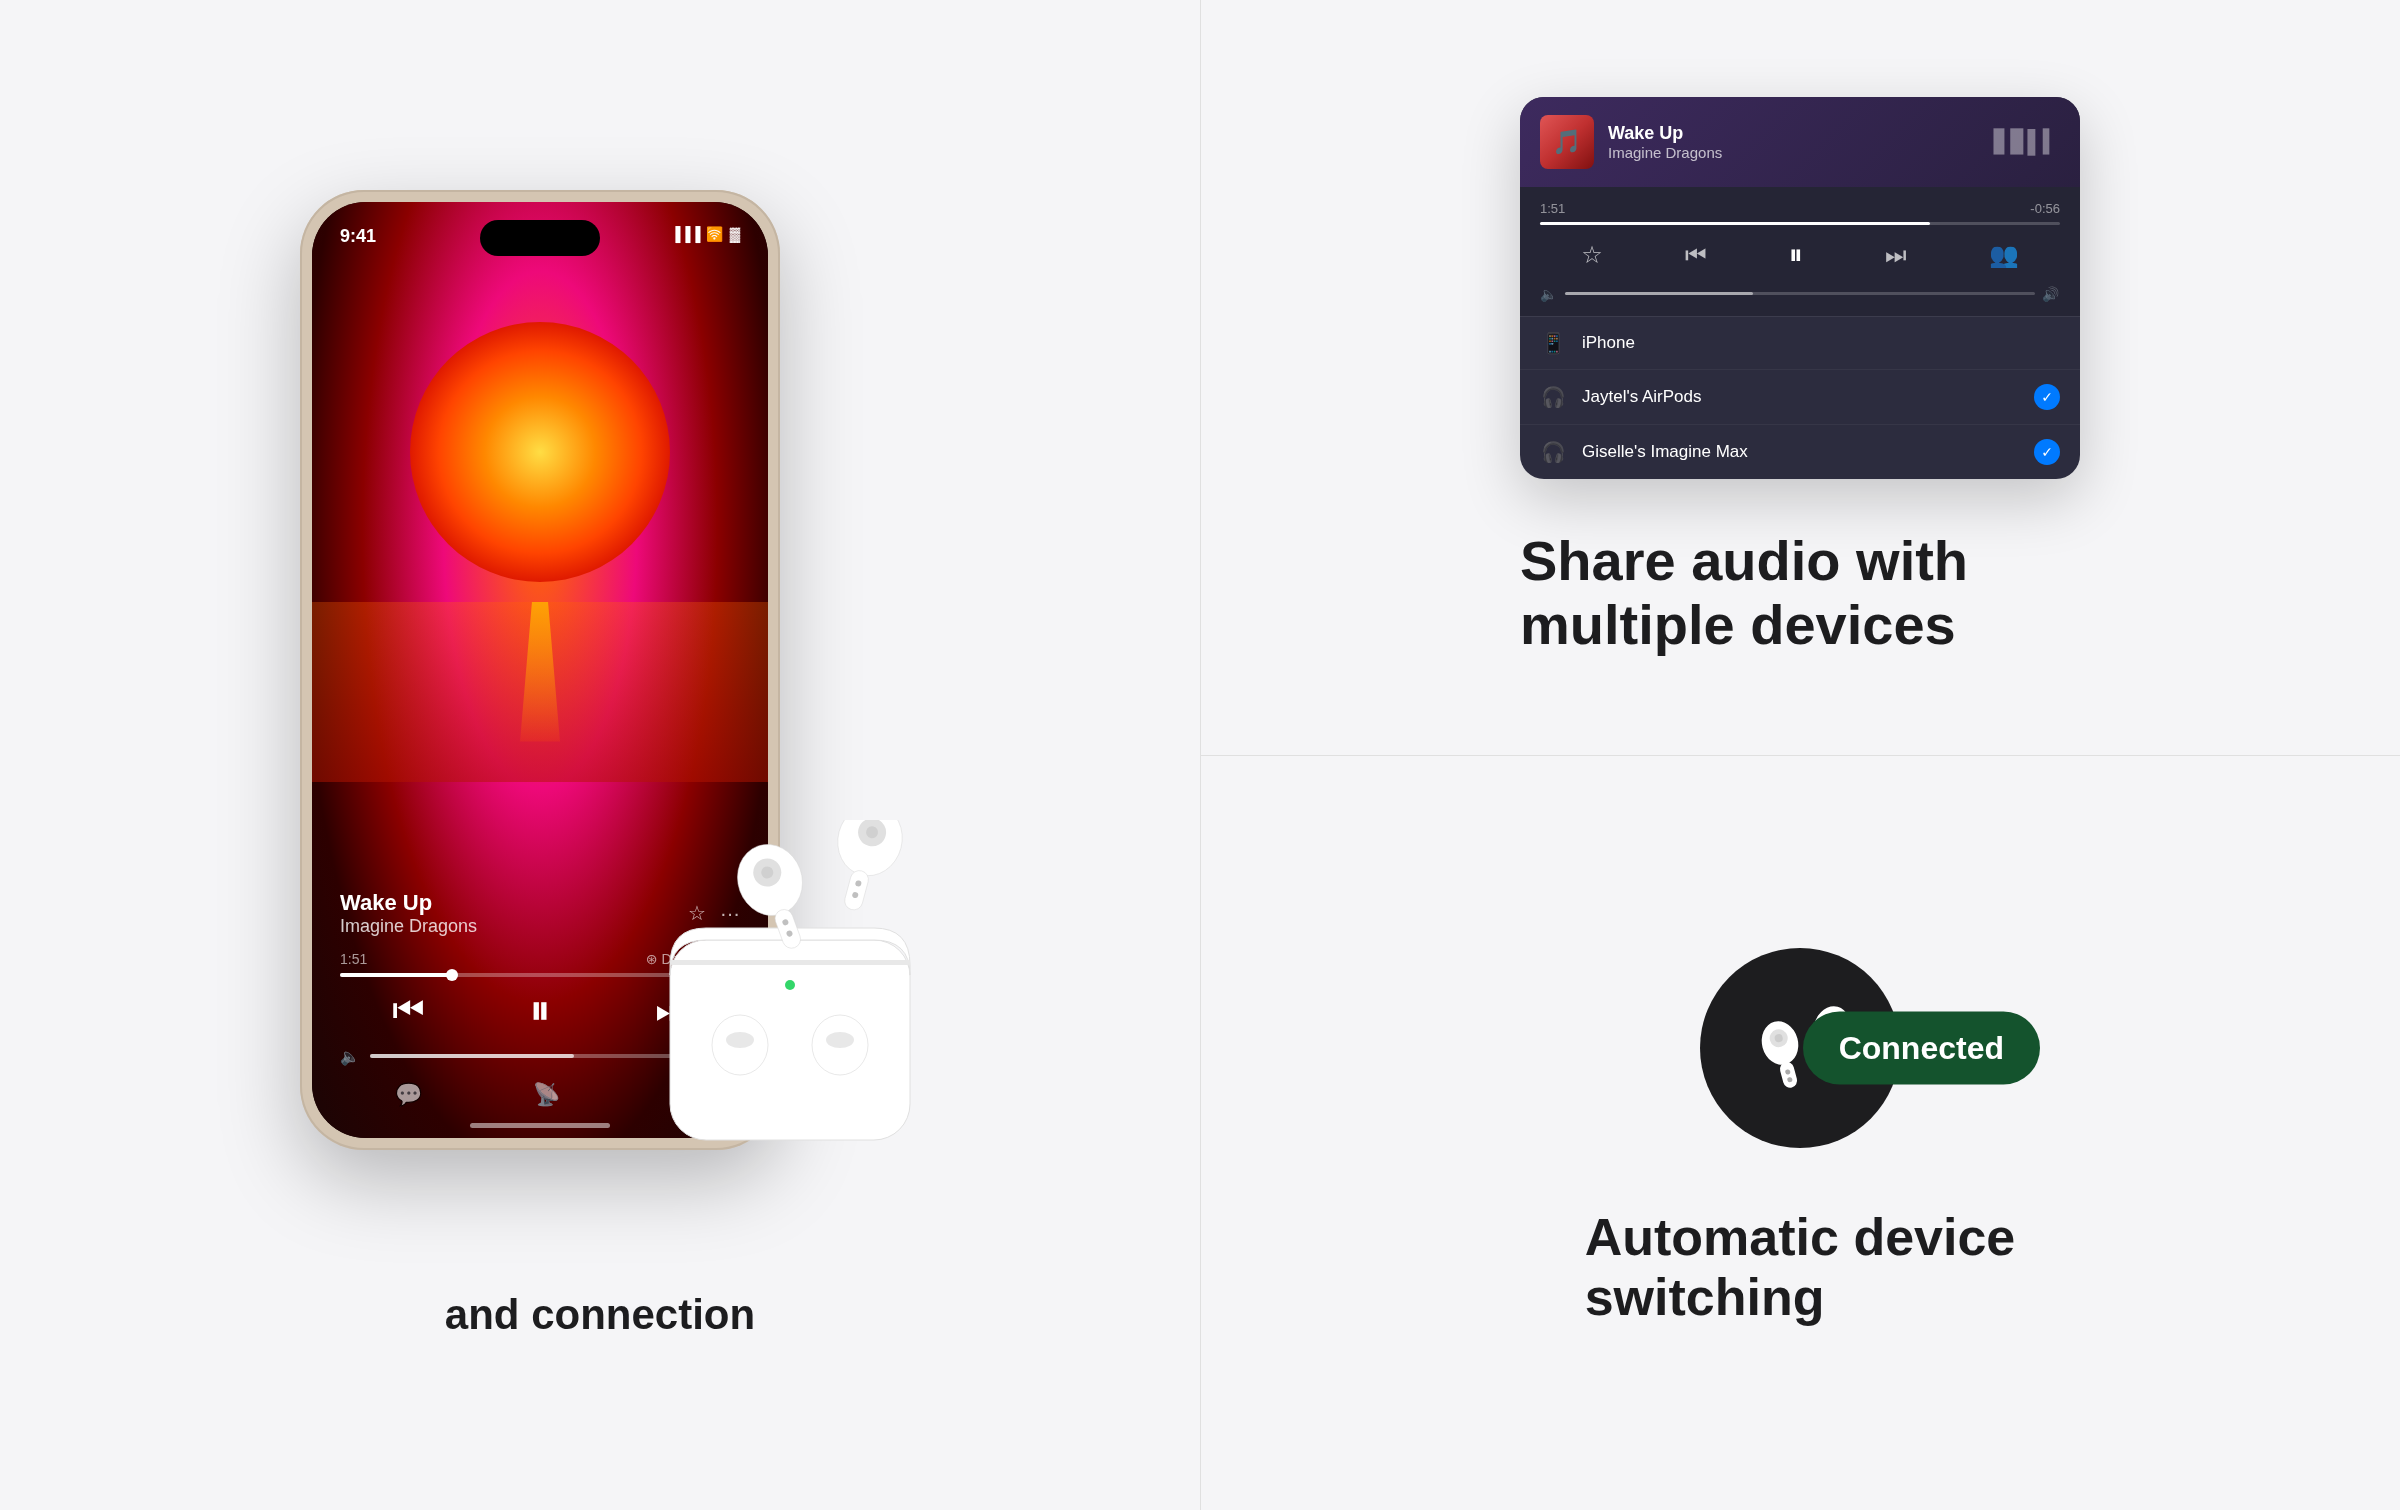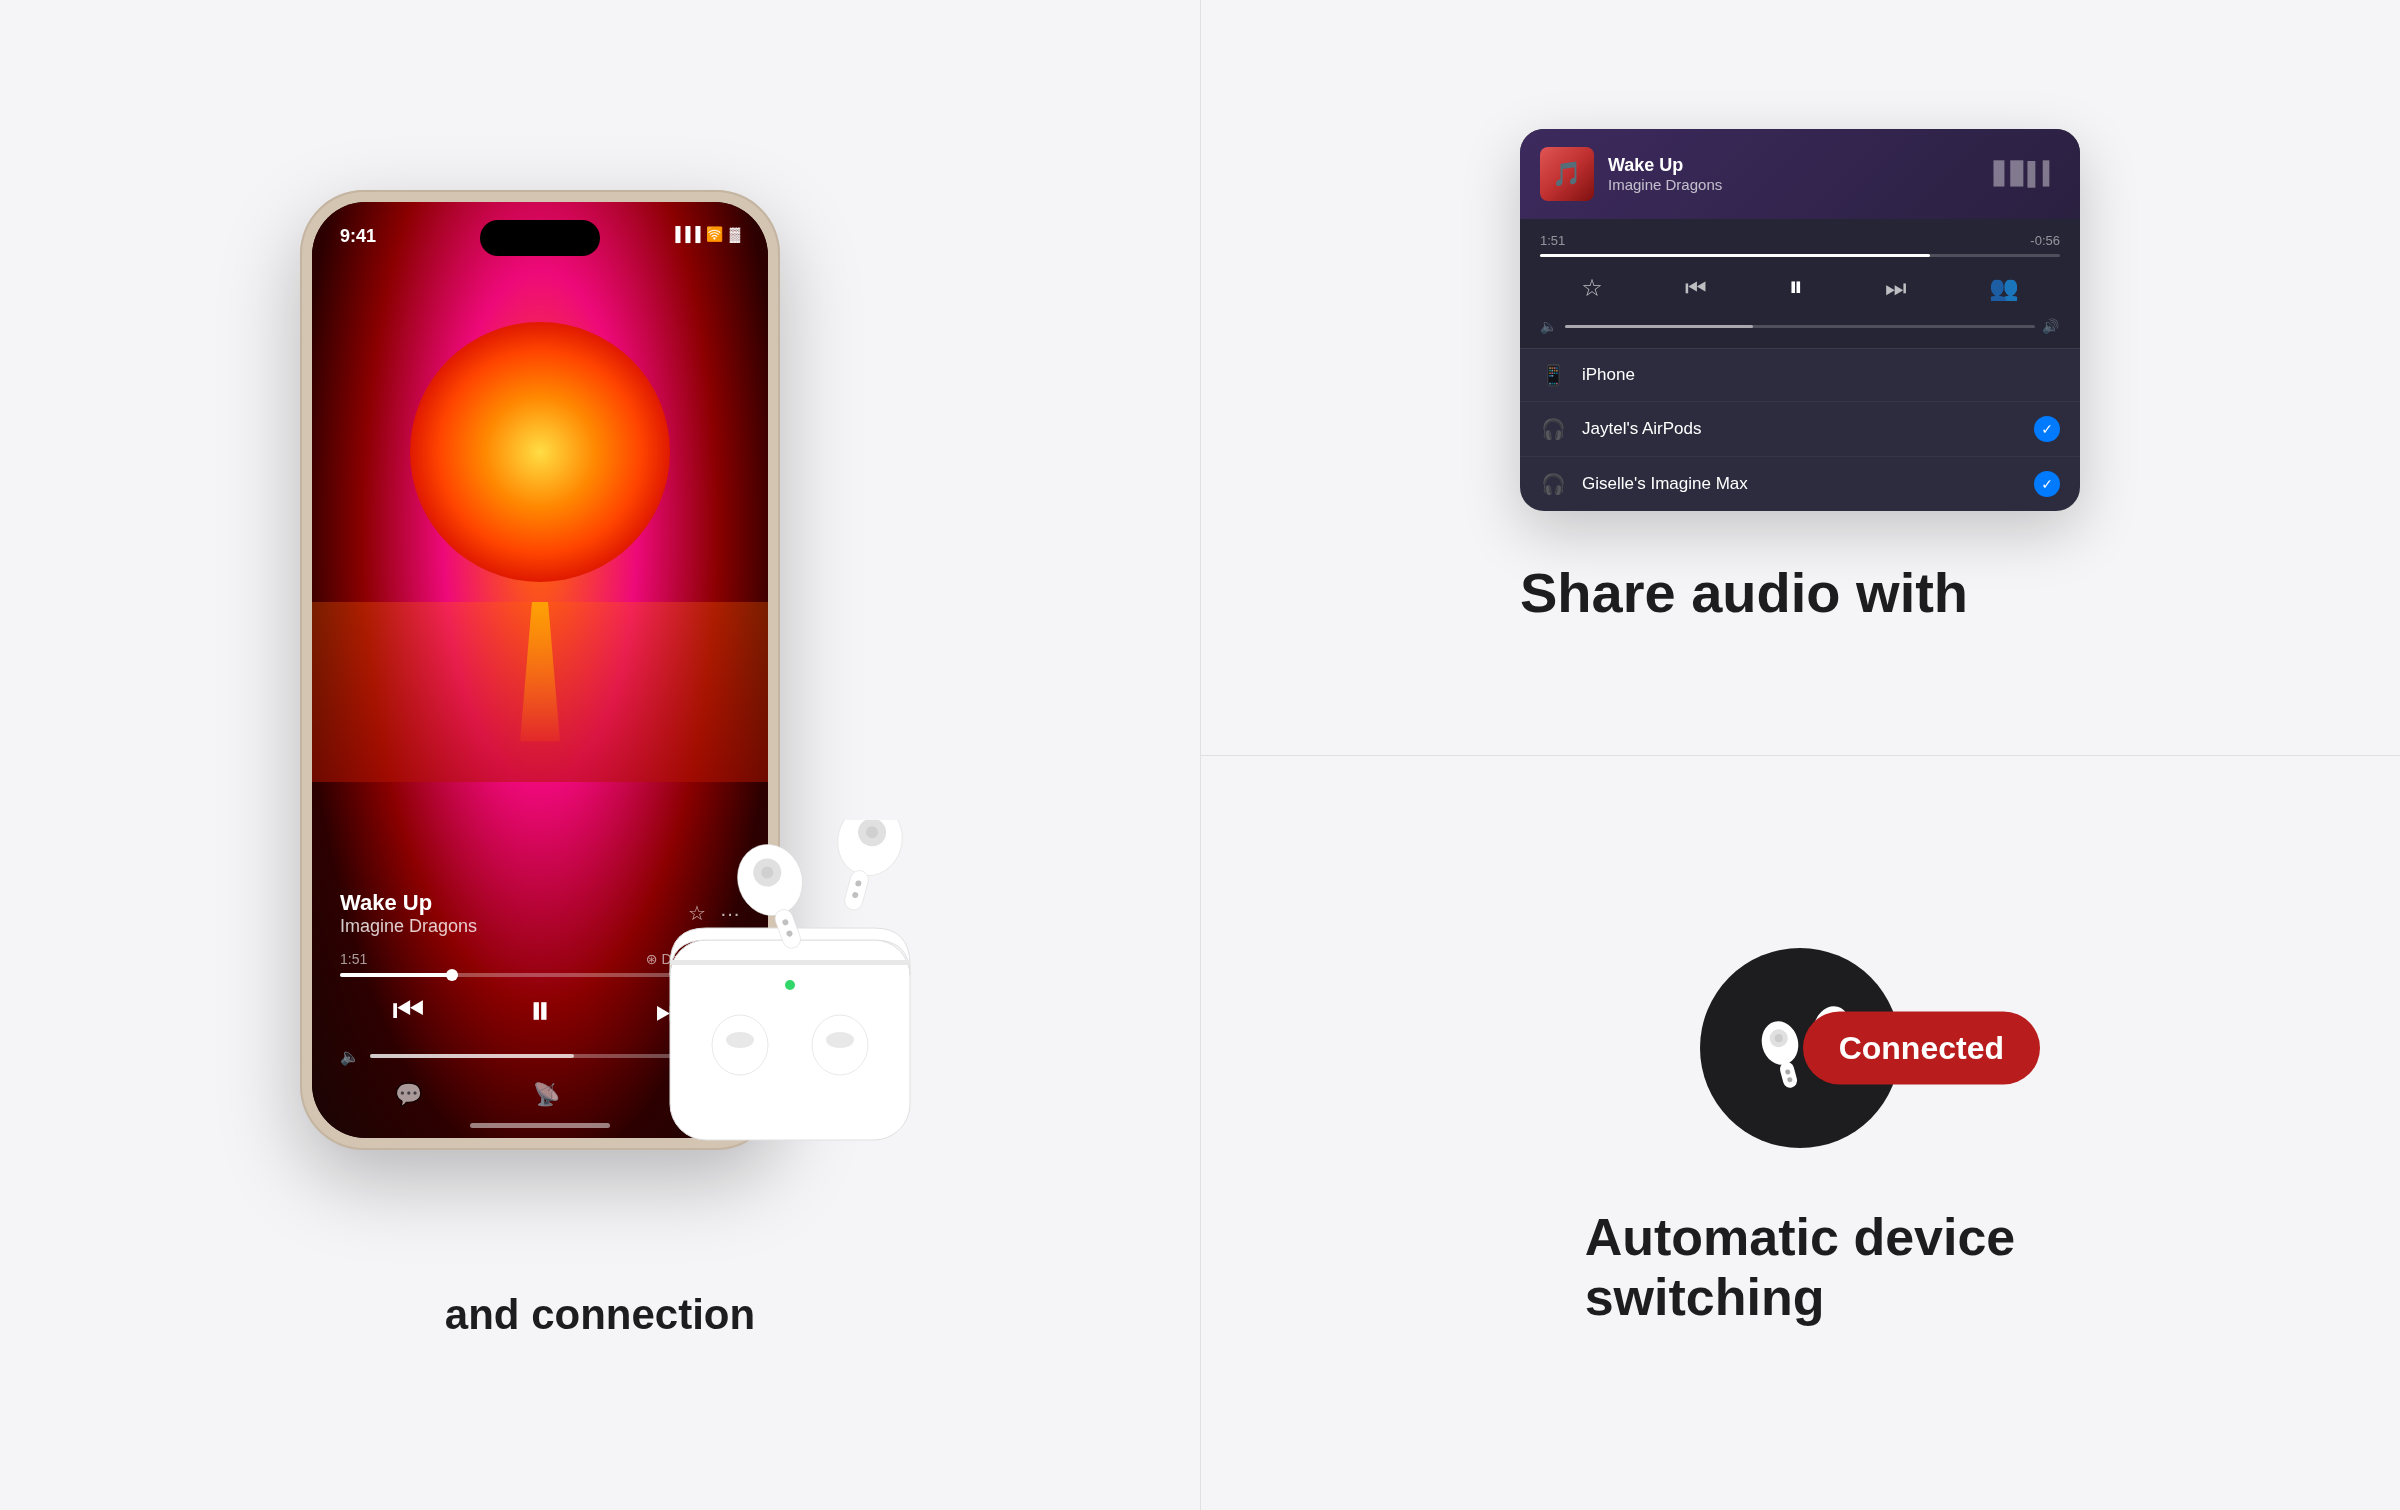--- a/index.html
+++ b/index.html
@@ -529,21 +529,21 @@
       align-items: center;
       justify-content: center;
       position: relative;
     }
 
     .connected-badge {
       position: absolute;
       right: -20px;
       top: 50%;
       transform: translateY(-50%);
-      background: #b91c1c;
+      background: #14532d;
       color: white;
       font-size: 32px;
       font-weight: 700;
       padding: 18px 36px;
       border-radius: 50px;
       white-space: nowrap;
     }
 
     .auto-switch-text {
       text-align: left;
@@ -748,21 +748,21 @@
           <span class="device-icon">🎧</span>
           <span class="device-name">Giselle's Imagine Max</span>
           <div class="device-check">✓</div>
         </div>
 
       </div>
     </div>
 
     <div class="share-audio-text">
       <div class="share-audio-title">
-        <span>Share audio with</span><br>
+        <span>Share audio with</span><br><span>multiple devices</span>
       </div>
     </div>
 
   </div>
 
   <div class="bottom-right">
 
     <div class="connected-scene">
       <div class="connected-airpods-bg">
 

